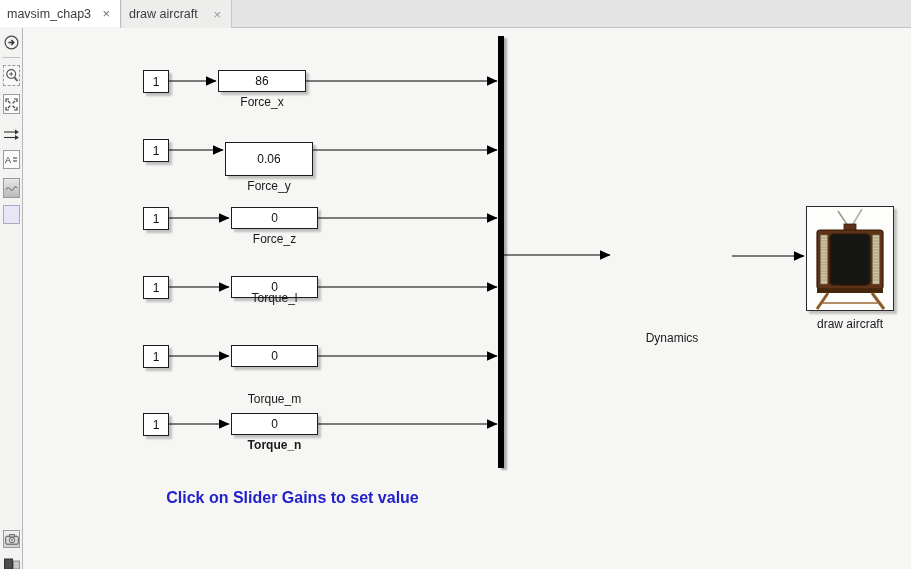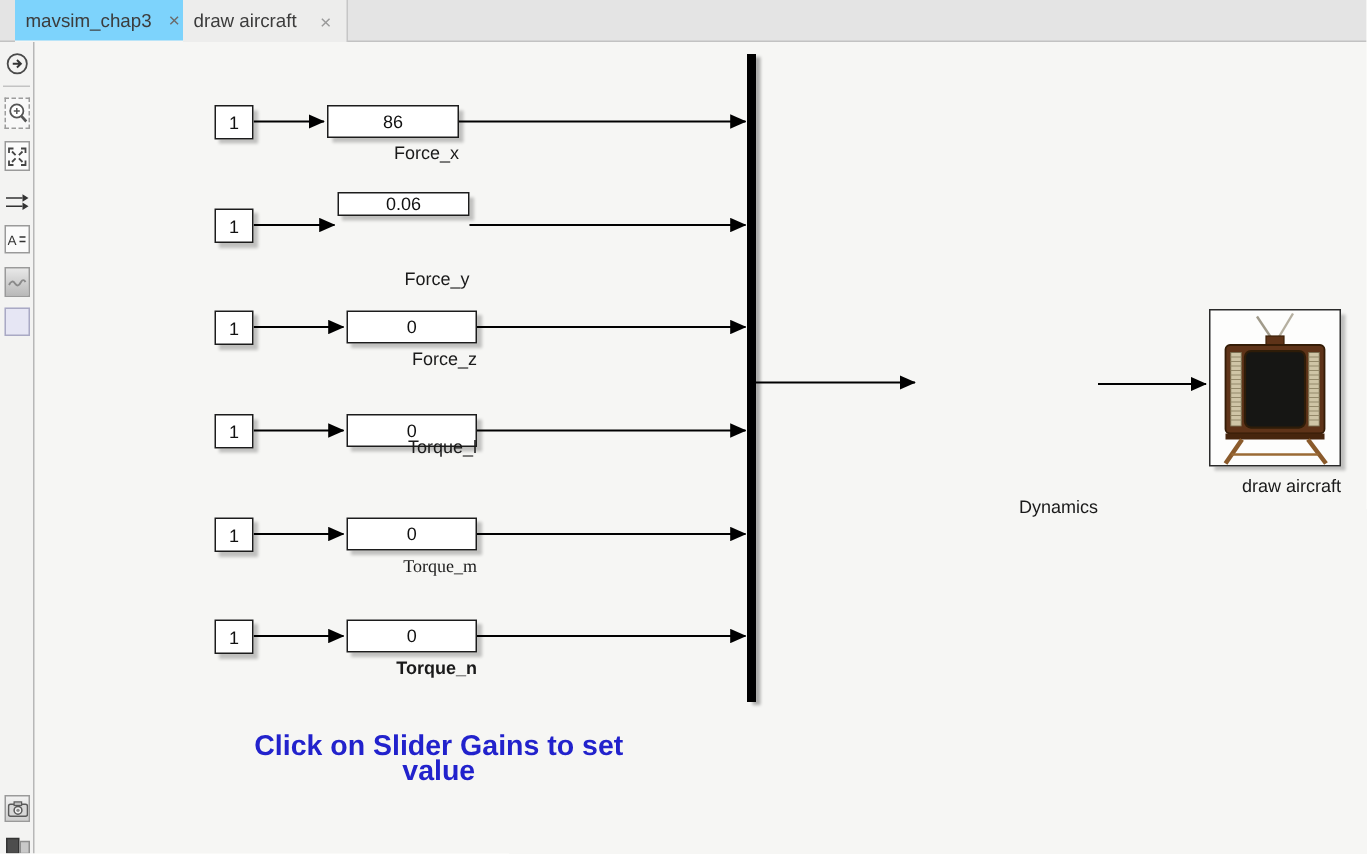--- a/index.html
+++ b/index.html
@@ -3,37 +3,37 @@
 <meta charset="utf-8">
 <style>
   * { margin:0; padding:0; box-sizing:border-box; }
   html,body { width:911px; height:569px; overflow:hidden; }
   body { font-family:"Liberation Sans", sans-serif; }
   #app { position:relative; width:911px; height:569px; background:#f6f6f4; }
 
   
   .tabbar { position:absolute; left:0; top:0; width:911px; height:28px; background:#e4e4e4; border-bottom:1px solid #c2c2c2; }
   .tab { position:absolute; top:0; height:28px; display:flex; align-items:center; padding:0 8px 0 7px; font-size:12.5px; color:#3c3c3c; cursor:default; }
-  .tab.active { left:10px; width:121px; background:#7dd3fc; border-right:1px solid #bdbdbd; border-bottom:1px solid #f6f6f4; margin-bottom:-1px; }
+  .tab.active { left:0; width:121px; background:#ffffff; border-right:1px solid #bdbdbd; border-bottom:1px solid #f6f6f4; margin-bottom:-1px; }
   .tab.inactive { left:122px; width:110px; background:#ededec; border-right:1px solid #c6c6c6; }
   .tab .close { margin-left:auto; font-size:13px; color:#6b6b6b; padding:0 2px; }
   .tab.inactive .close { color:#9a9a9a; }
 
   
   .toolbar { position:absolute; left:0; top:28px; width:23px; height:541px; background:#f3f3f2; border-right:1px solid #b7b7b7; }
   .ticon { position:absolute; left:3px; width:17px; display:flex; align-items:center; justify-content:center; }
   .btnic { border:1px solid #9a9a9a; background:#fbfbfb; }
   .tb-sep { position:absolute; left:2px; width:18px; height:1px; background:#c3c3c3; }
 
   
   .blk { position:absolute; background:#ffffff; border:1px solid #1c1c1c; box-shadow:3px 3px 2px rgba(0,0,0,0.22); display:flex; align-items:center; justify-content:center; font-size:12px; color:#111; z-index:2; }
-  .blklabel { position:absolute; font-size:12px; color:#1a1a1a; text-align:right; z-index:2; }
+  .blklabel { position:absolute; font-size:12px; color:#1a1a1a; text-align:center; z-index:2; }
   .mux { position:absolute; left:498px; top:36px; width:6px; height:432px; background:#000; box-shadow:3px 2px 2px rgba(0,0,0,0.3); z-index:2; }
   #wires { position:absolute; left:0; top:0; width:911px; height:569px; z-index:1; pointer-events:none; }
-  .annot { position:absolute; left:150px; top:489px; width:285px; text-align:center; font-weight:bold; font-size:19px; line-height:17px; z-index:2; }
+  .annot { position:absolute; left:150px; top:489px; width:285px; text-align:center; font-weight:bold; font-size:16px; line-height:17px; z-index:2; }
   .tvblk { position:absolute; left:806px; top:206px; width:88px; height:105px; background:#fdfdfc; border:1px solid #2a2a2a; box-shadow:3px 3px 2px rgba(0,0,0,0.22); z-index:2; }
 </style>
 </head>
 <body>
 
 <div id="app">
 
   <div class="tabbar">
     <div class="tab active">
       <span>mavsim_chap3</span>
@@ -125,34 +125,34 @@
 
     <line x1="504" y1="255" x2="610" y2="255" stroke="#000" stroke-width="1.2" marker-end="url(#ah)"></line>
     <line x1="732" y1="256" x2="804" y2="256" stroke="#000" stroke-width="1.2" marker-end="url(#ah)"></line>
   </svg>
 
   <div class="blk" style="left:143px; top:70px; width:26px; height:23px;">1</div>
   <div class="blk" style="left:218px; top:70px; width:88px; height:22px;">86</div>
   <div class="blklabel" style="left:218px; top:95px; width:88px;">Force_x</div>
 
   <div class="blk" style="left:143px; top:139px; width:26px; height:23px;">1</div>
-  <div class="blk" style="left:225px; top:128px; width:88px; height:16px;">0.06</div>
+  <div class="blk" style="left:225px; top:142px; width:88px; height:34px;">0.06</div>
   <div class="blklabel" style="left:225px; top:179px; width:88px;">Force_y</div>
 
   <div class="blk" style="left:143px; top:207px; width:26px; height:23px;">1</div>
   <div class="blk" style="left:231px; top:207px; width:87px; height:22px;">0</div>
   <div class="blklabel" style="left:231px; top:232px; width:87px;">Force_z</div>
 
   <div class="blk" style="left:143px; top:276px; width:26px; height:23px;">1</div>
   <div class="blk" style="left:231px; top:276px; width:87px; height:22px;">0</div>
   <div class="blklabel" style="left:231px; top:291px; width:87px;">Torque_l</div>
 
   <div class="blk" style="left:143px; top:345px; width:26px; height:23px;">1</div>
   <div class="blk" style="left:231px; top:345px; width:87px; height:22px;">0</div>
-  <div class="blklabel" style="left:231px; top:370px; width:87px;font-family:Liberation Serif, serif;">Torque_m</div>
+  <div class="blklabel" style="left:231px; top:392px; width:87px;">Torque_m</div>
 
   <div class="blk" style="left:143px; top:413px; width:26px; height:23px;">1</div>
   <div class="blk" style="left:231px; top:413px; width:87px; height:22px;">0</div>
   <div class="blklabel" style="left:231px; top:438px; width:87px;font-weight:bold;">Torque_n</div>
 
   <div class="mux"></div>
 
   <div class="blklabel" style="left:612px; top:295px; width:120px;margin-top:36px;">Dynamics</div>
 
   <div class="tvblk">

